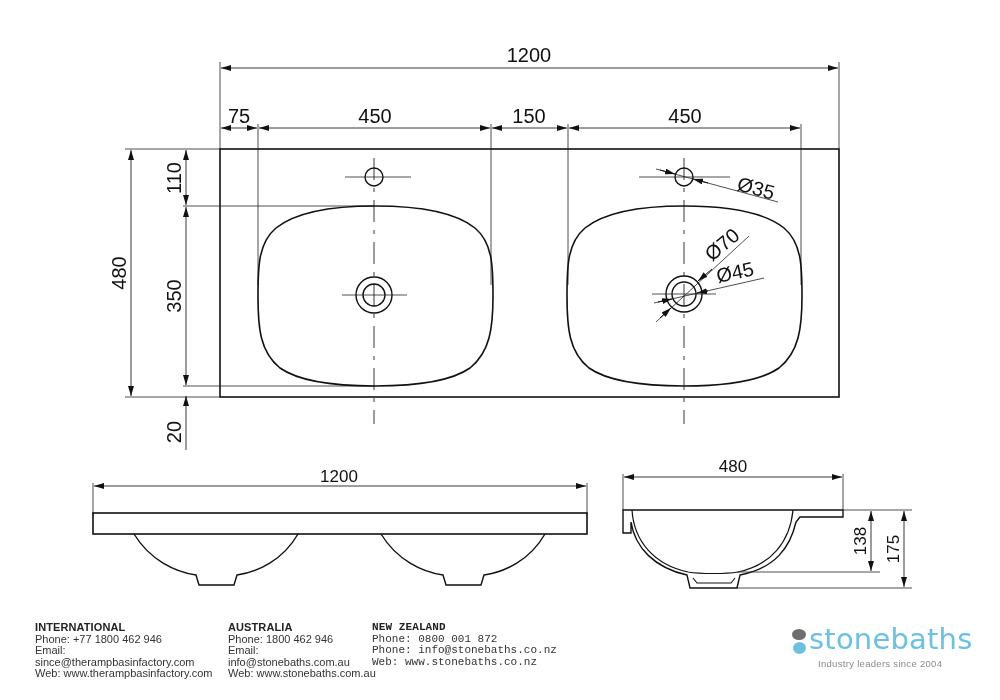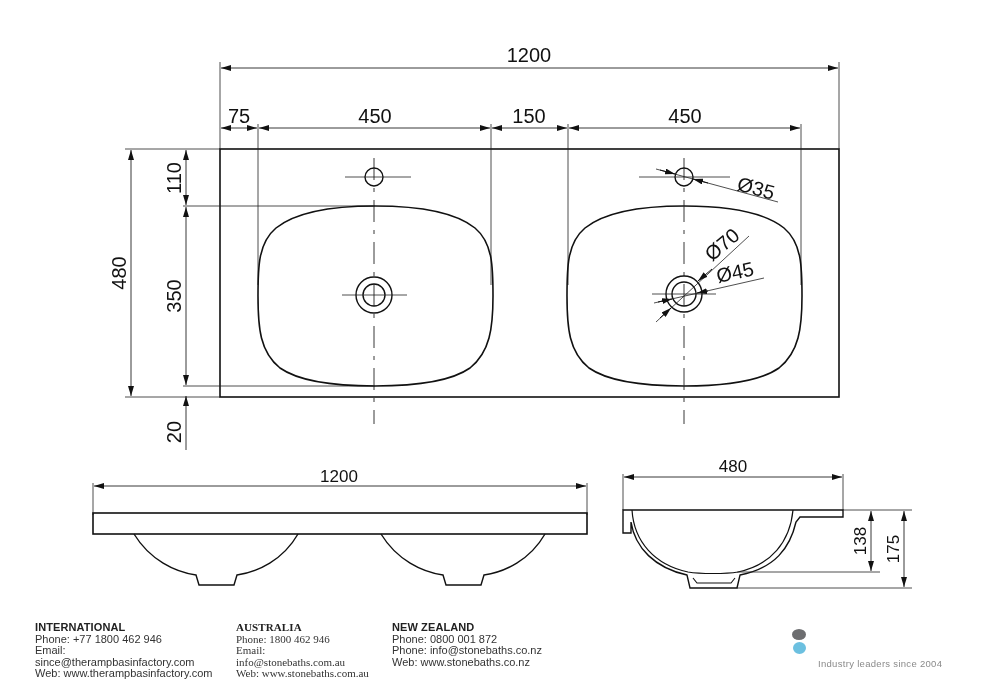--- a/index.html
+++ b/index.html
@@ -4,22 +4,22 @@
   <style>
     html, body { margin: 0; padding: 0; background: #ffffff; }
     body { width: 1000px; height: 700px; position: relative; overflow: hidden;
            font-family: "Liberation Sans", sans-serif; color: #222; }
     #drawing { position: absolute; left: 0; top: 0; width: 1000px; height: 610px; }
     .dim-text { font-family: "Liberation Sans", sans-serif; font-size: 20px; fill: #111; }
     .dim-text-sm { font-family: "Liberation Sans", sans-serif; font-size: 17px; fill: #111; }
     .footer { position: absolute; top: 622px; font-size: 11px; line-height: 11.6px; color: #333; }
     .footer .title { font-weight: bold; color: #222; letter-spacing: 0.1px; }
     .footer-intl { left: 35px; }
-    .footer-au { left: 236px; font-family: Liberation Serif, serif; }
-    .footer-nz { left: 392px; }
+    .footer-au { left: 228px; }
+    .footer-nz { left: 372px; font-family: Liberation Mono, monospace; }
     .logo { position: absolute; left: 790px; top: 627px; width: 190px; height: 44px; }
     .logo-dot-top { position: absolute; left: 2px; top: 2px; width: 14px; height: 11px;
                     border-radius: 50%; background: #6d6e70; }
     .logo-dot-bottom { position: absolute; left: 3px; top: 15px; width: 13px; height: 12px;
                        border-radius: 50%; background: #6cc0e0; }
     .logo-word { position: absolute; left: 19px; top: -5px; font-size: 29px; color: #6cc0e0;
                  letter-spacing: 0.2px; font-family: "DejaVu Sans", sans-serif; font-weight: normal; }
     .logo-tag { position: absolute; left: 28px; top: 31px; font-size: 9.5px; color: #8a8a8a;
                 letter-spacing: 0.3px; }
   </style>
@@ -183,14 +183,15 @@
 <div class="footer footer-nz">
   <div class="title">NEW ZEALAND</div>
   <div>Phone: 0800 001 872</div>
   <div>Phone: info@stonebaths.co.nz</div>
   <div>Web: www.stonebaths.co.nz</div>
 </div>
 
 <div class="logo">
   <span class="logo-dot-top"></span>
   <span class="logo-dot-bottom"></span>
+  <span class="logo-word">stonebaths</span>
   <span class="logo-tag">Industry leaders since 2004</span>
 </div>
 
 </body></html>

